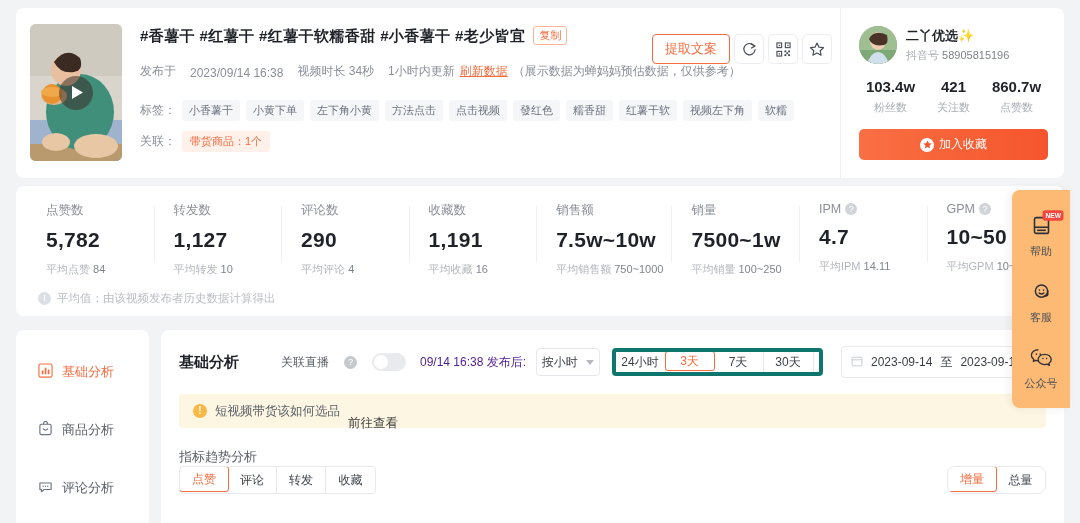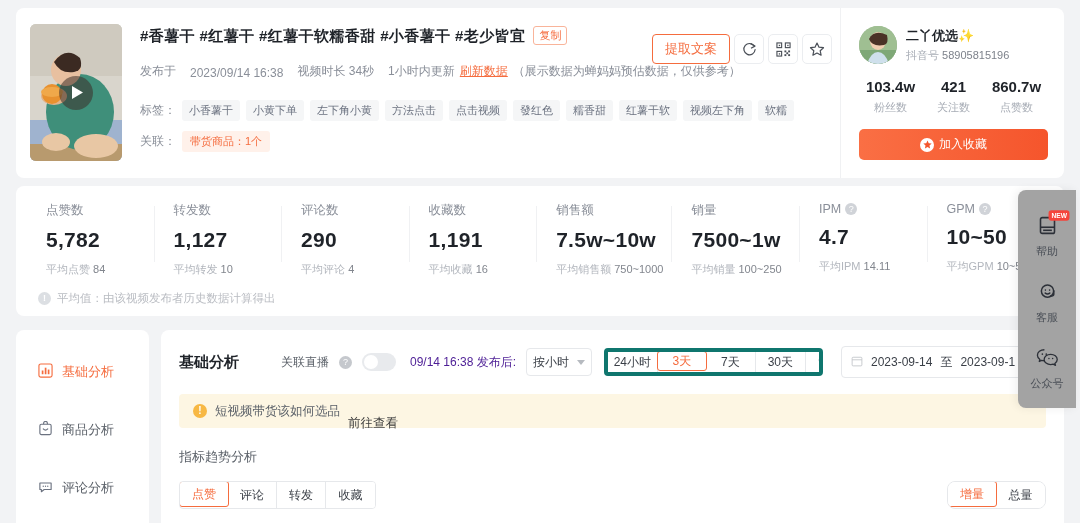--- a/index.html
+++ b/index.html
@@ -187,21 +187,21 @@
     margin-bottom: 18px;
   }
   .nav-item.active { color: #f56c3e; }
 
   .panel {
     flex: 1; background: #fff; border-radius: 8px;
     padding: 16px 18px 0 18px; min-width: 0;
   }
   .panel-head { display: flex; align-items: center; white-space: nowrap; }
   .panel-title { font-size: 15px; font-weight: bold; color: #1f2329; }
-  .live-toggle-wrap { display: flex; align-items: center; gap: 10px; margin-left: 42px; }
+  .live-toggle-wrap { display: flex; align-items: center; gap: 15px; margin-left: 42px; }
   .lt-label { font-size: 12px; color: #5a6068; }
   .qmark2 {
     width: 13px; height: 13px; border-radius: 50%;
     background: #c5c8cd; color: #fff; font-size: 9px;
     line-height: 13px; text-align: center; cursor: pointer;
   }
   .switch {
     width: 34px; height: 18px; border-radius: 9px; background: #e8eaed;
     position: relative; cursor: pointer;
   }
@@ -245,37 +245,37 @@
   }
   .alert-ico {
     width: 14px; height: 14px; border-radius: 50%;
     background: #f7b844; color: #fff; font-size: 10px; font-weight: bold;
     line-height: 14px; text-align: center;
   }
   .alert-link { color: #404040; cursor: pointer; margin-top: 24px; }
 
   .trend-title { margin-top: 20px; font-size: 13px; color: #5a6068; }
 
-  .trend-bar { margin-top: 15px; display: flex; align-items: center; text-align: right; }
+  .trend-bar { display: flex; align-items: center; text-align: right; }
   .tab-group { display: flex; border: 1px solid #e6e8eb; border-radius: 4px; overflow: hidden; height: 28px; }
   .tab {
     min-width: 49px; padding: 0 12px; height: 100%;
     display: flex; align-items: center; justify-content: center;
     font-size: 12px; color: #3a3f47; cursor: pointer;
     border-right: 1px solid #e6e8eb; background: #fff;
   }
   .tab:last-child { border-right: none; }
   .tab.active { color: #f56c3e; border: 1px solid #f56c3e; border-radius: 3px; margin: -1px; z-index: 2; }
   .right-toggle { margin-left: auto; display: flex; border: 1px solid #e6e8eb; border-radius: 8px; overflow: hidden; height: 28px; }
 
   
   .dock {
-    position: absolute; right: 4px; top: 190px;
+    position: absolute; right: 10px; top: 190px;
     width: 58px; height: 218px;
-    background: #a3a3a3; border-radius: 8px 0 0 8px;
+    background: #fdba74; border-radius: 8px 0 0 8px;
     box-shadow: -2px 0 10px rgba(0,0,0,0.07);
     padding-top: 14px;
     z-index: 50;
     text-align: right;
   }
   .dock-item {
     height: 66px; display: flex; flex-direction: column;
     align-items: center; justify-content: center; gap: 5px;
     cursor: pointer; position: relative;
   }

